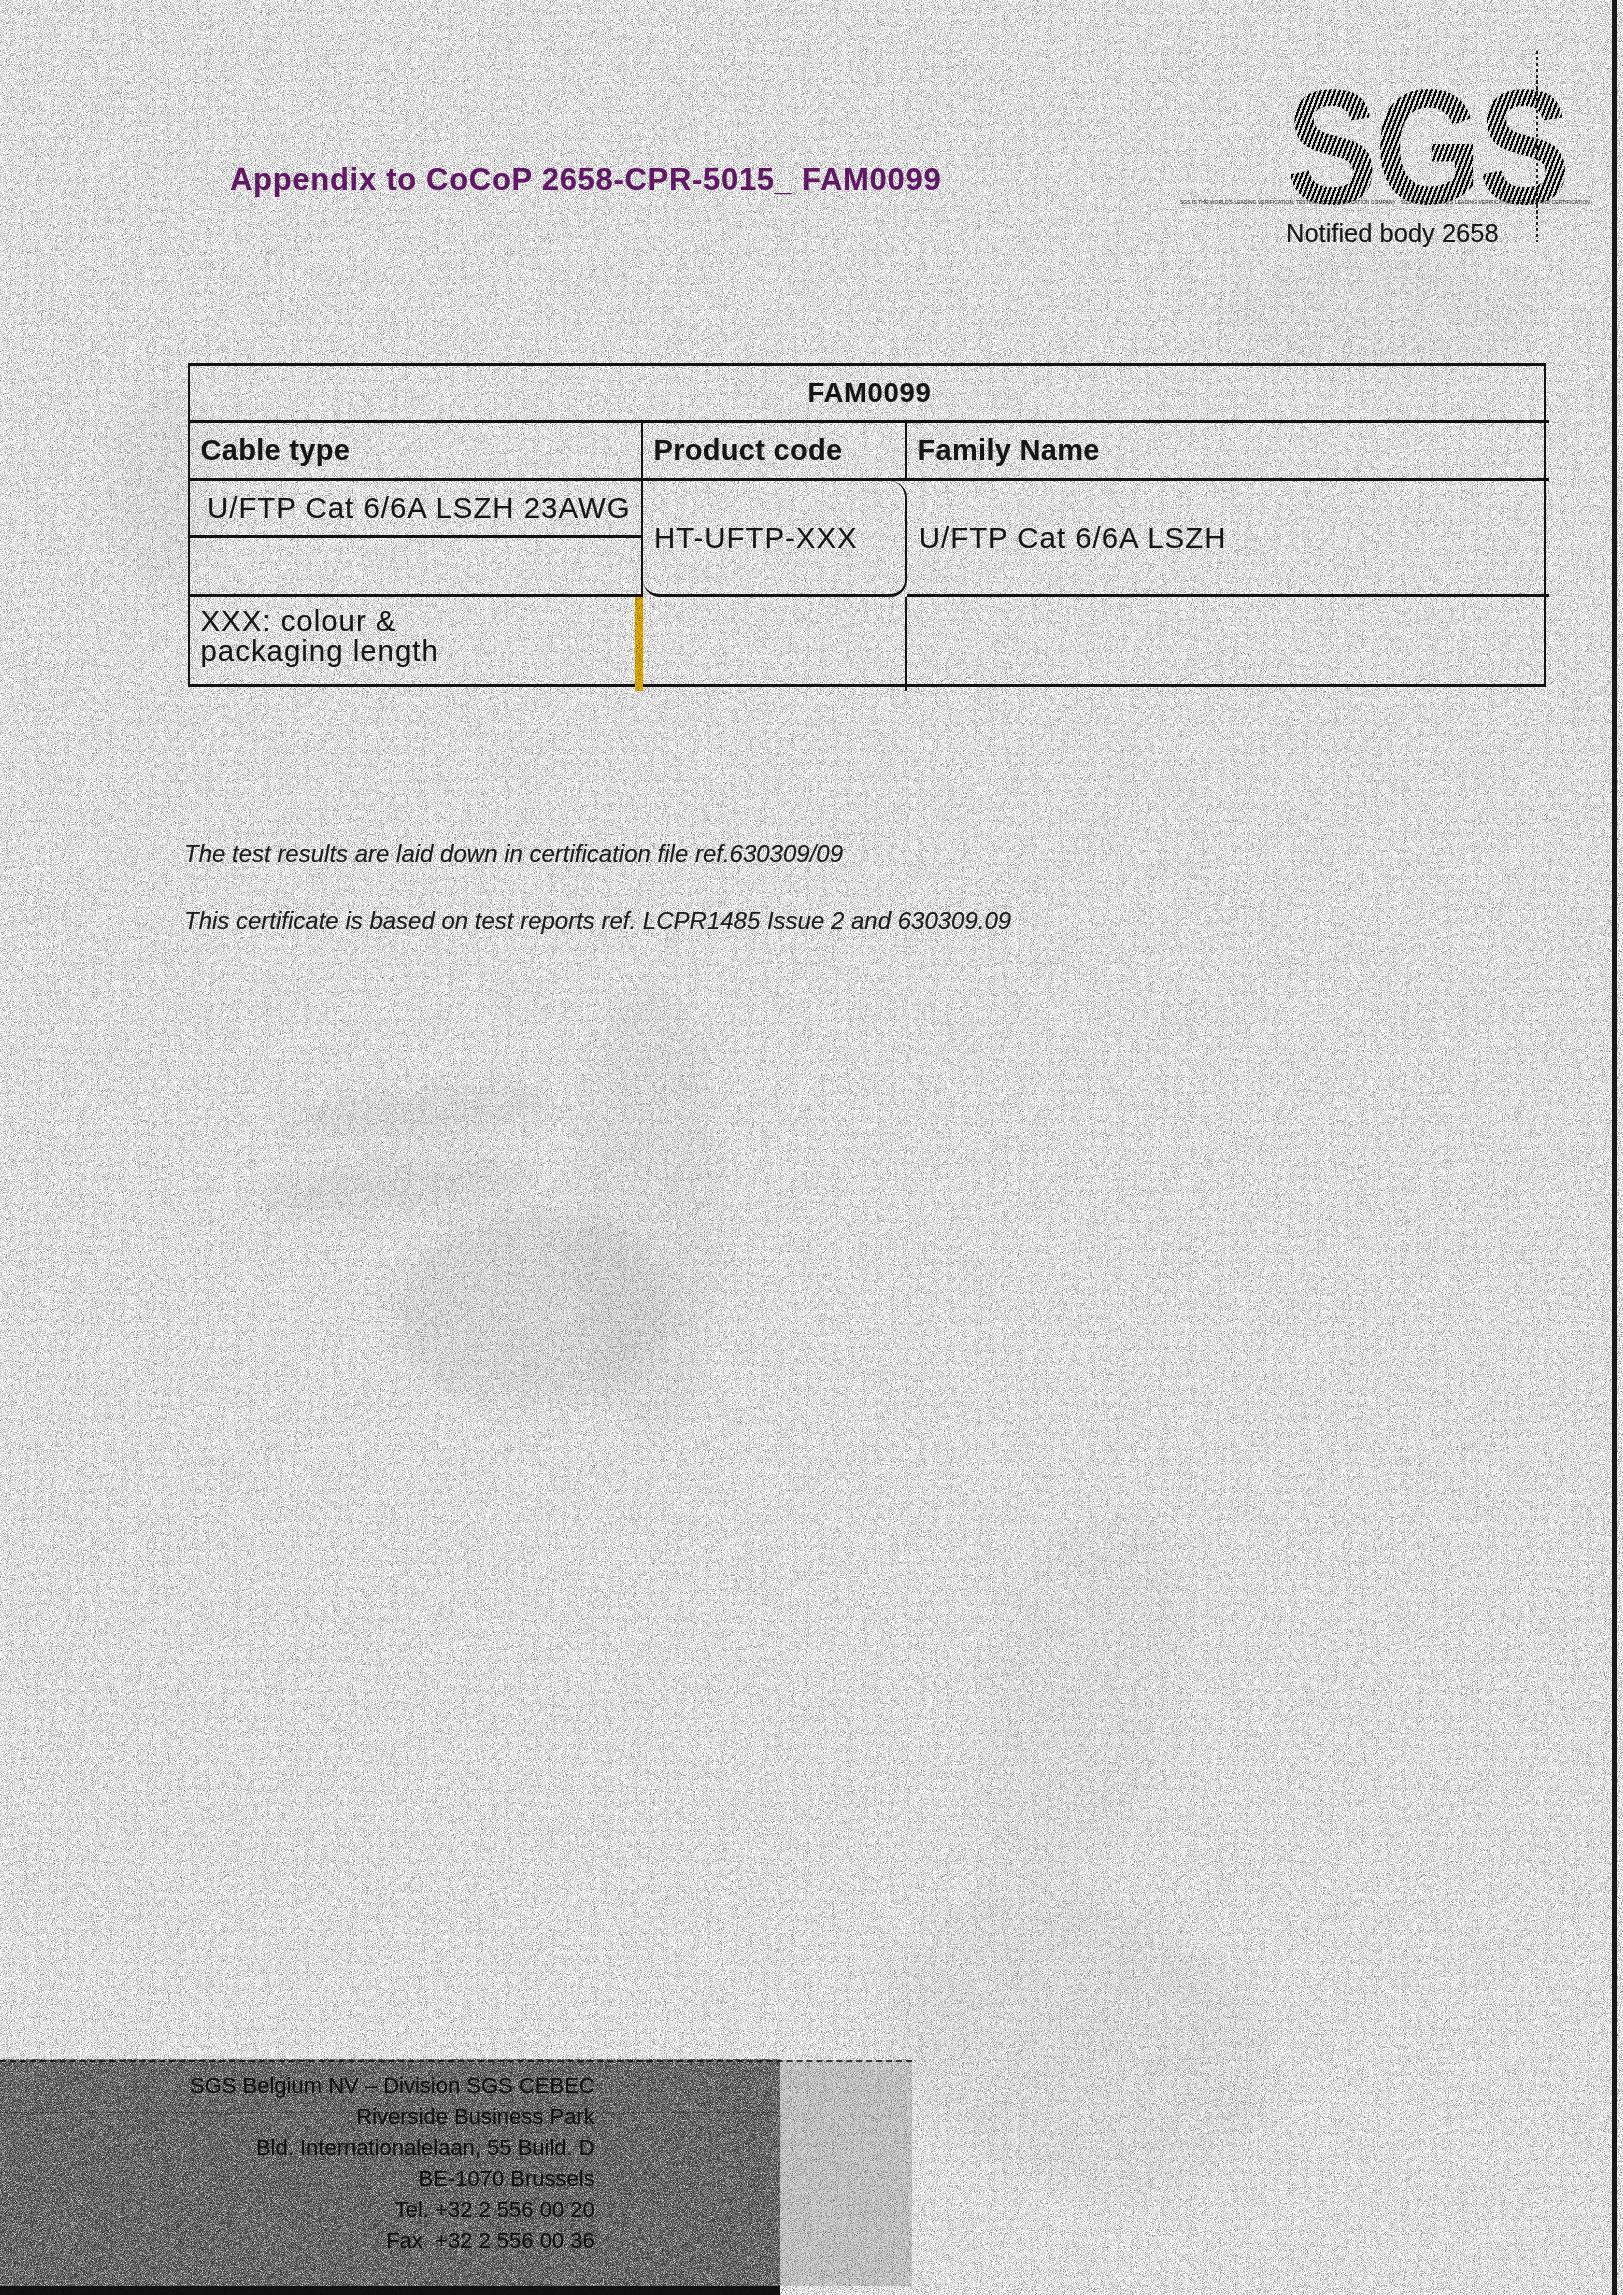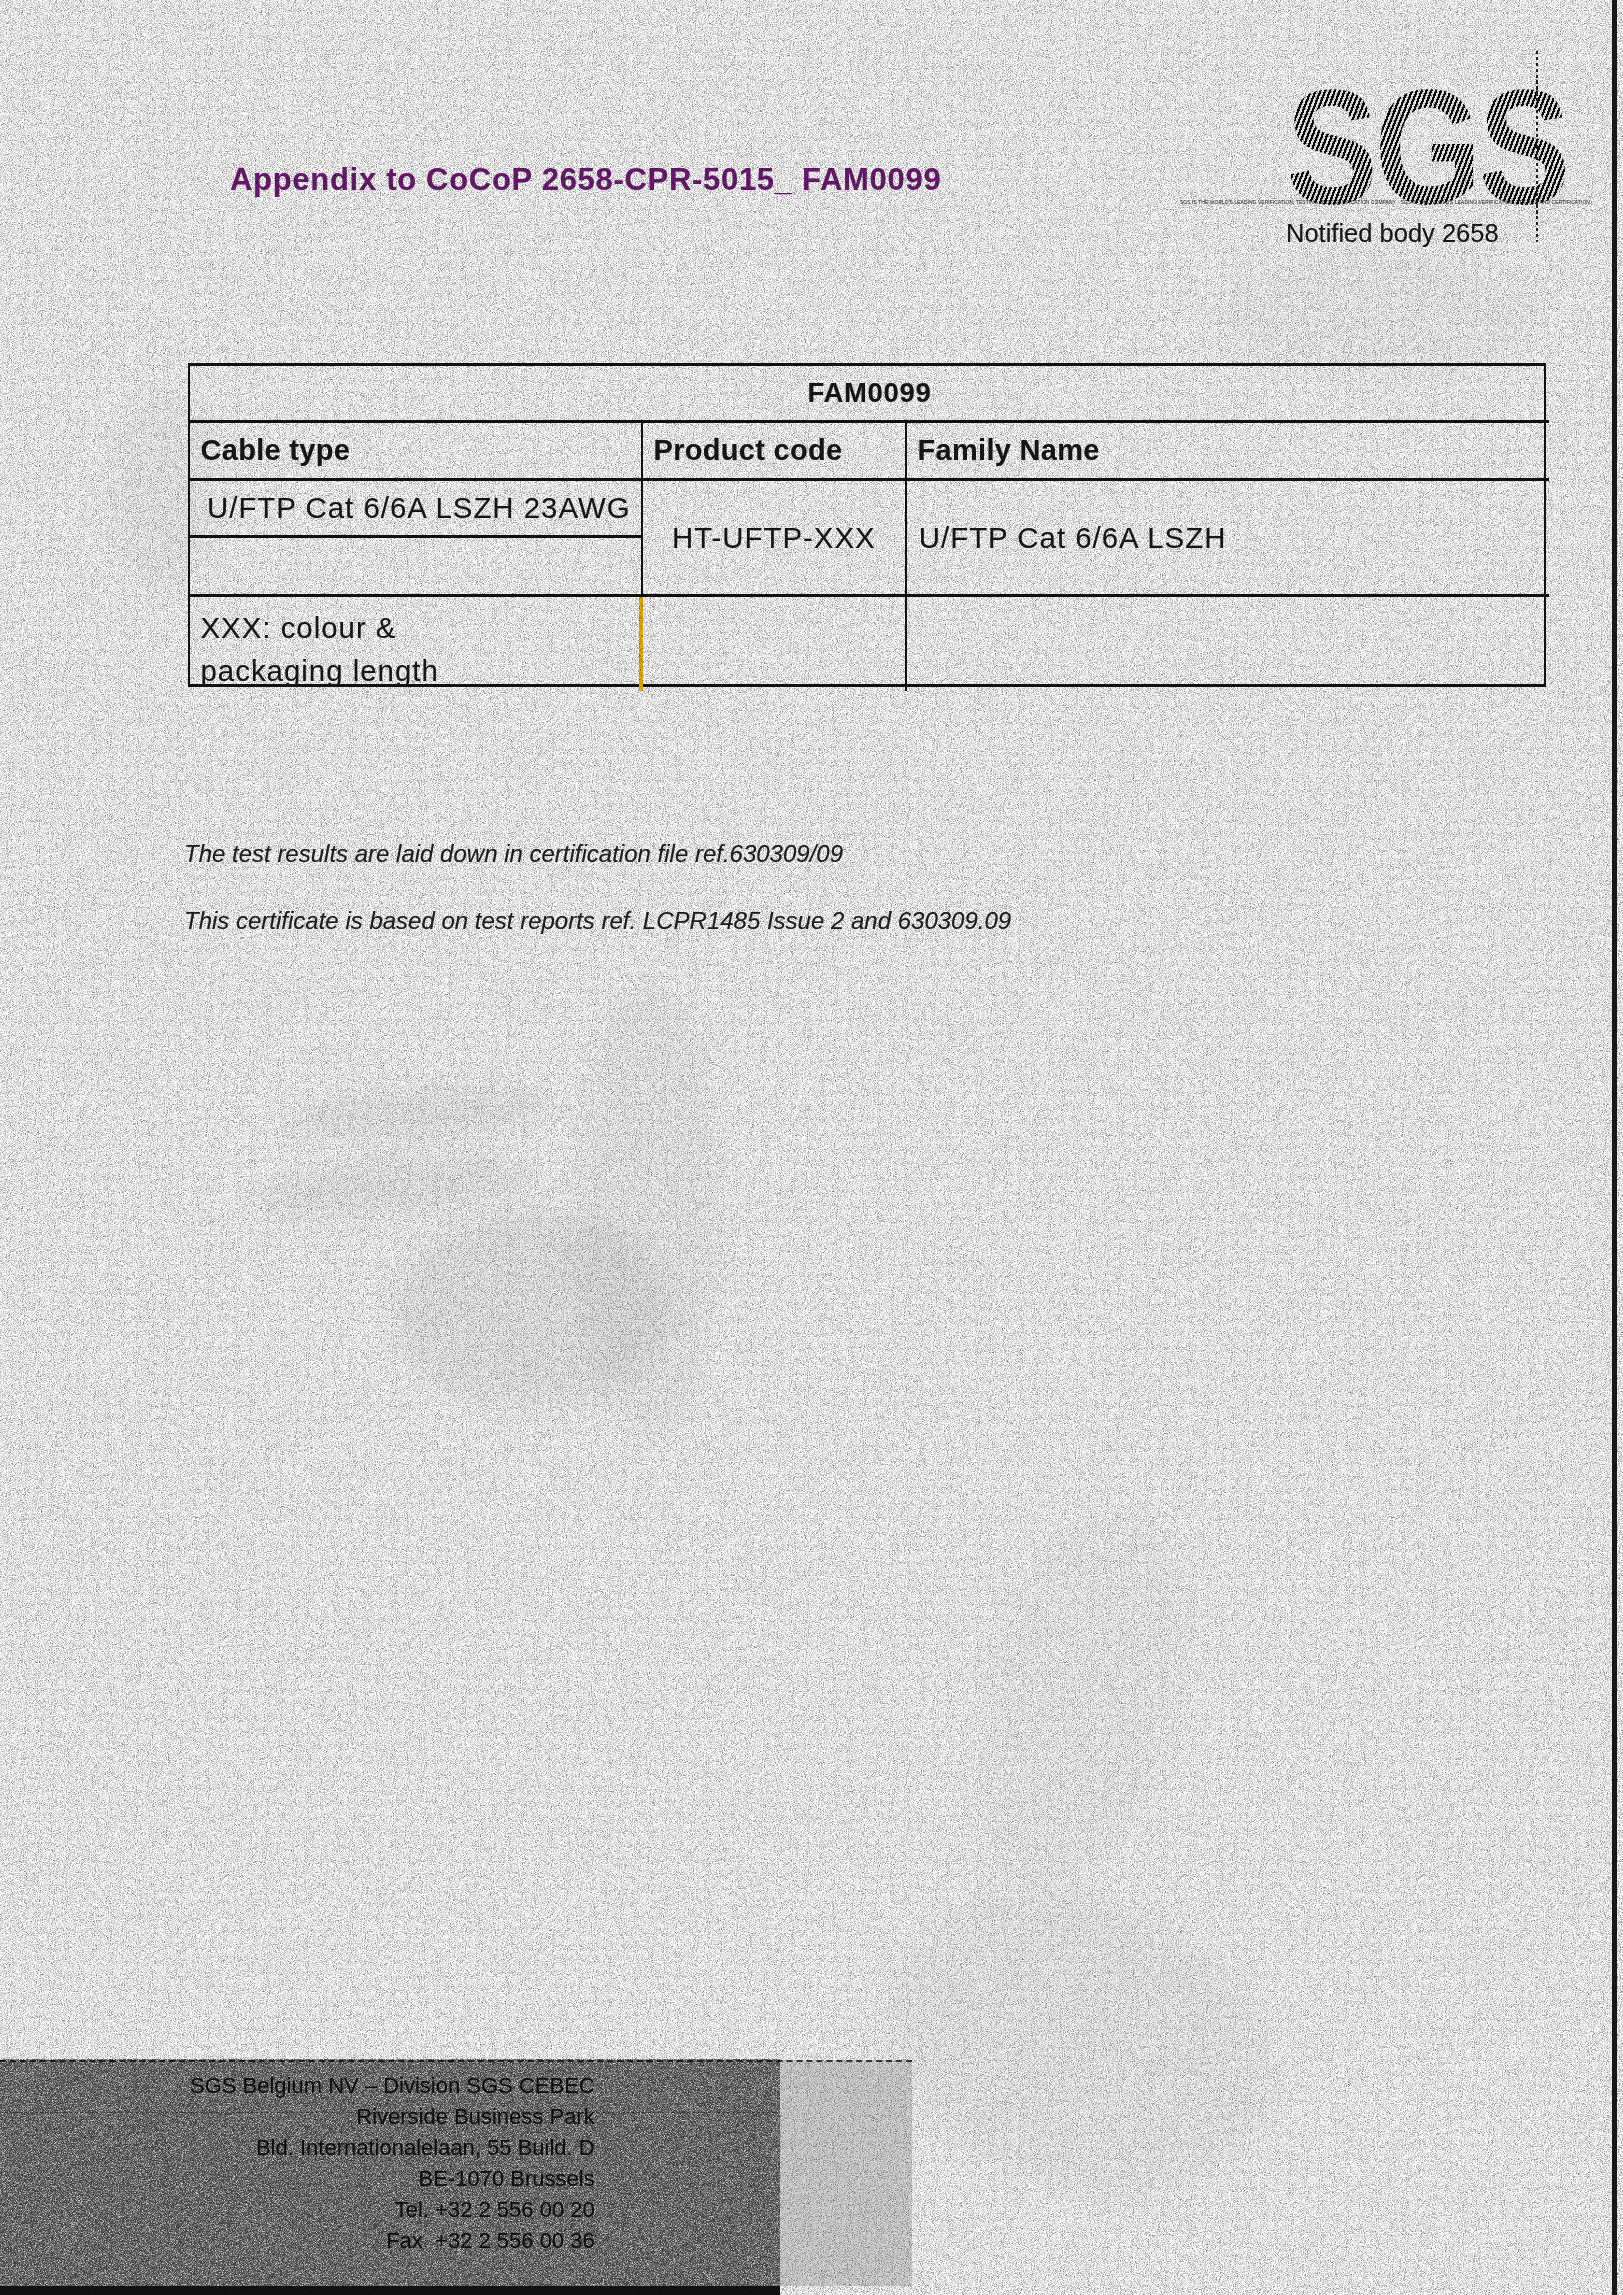--- a/index.html
+++ b/index.html
@@ -64,25 +64,25 @@
        font-weight:bold;font-size:27.5px;letter-spacing:0.7px;}
   .th{ border-bottom:3.9px solid #131313;display:flex;align-items:center;
        font-weight:bold;font-size:29px;letter-spacing:0.3px;padding-left:10.5px;}
   .th1{grid-column:1;grid-row:2;border-right:2px solid #131313;}
   .th2{grid-column:2;grid-row:2;border-right:2px solid #131313;}
   .th3{grid-column:3;grid-row:2;}
   .tc1a{grid-column:1;grid-row:3;border-right:2px solid #131313;
         border-bottom:3.3px solid #131313;display:flex;align-items:center;padding-left:17px;}
   .tc1b{grid-column:1;grid-row:4;border-right:2px solid #131313;border-bottom:3.9px solid #131313;}
   .tc2 {grid-column:2;grid-row:3/5;border-right:2px solid #131313;border-bottom:3.9px solid #131313;
-        display:flex;align-items:center;padding-left:29px;}
+        display:flex;align-items:center;padding-left:11px;border-radius:17px;}
   .tc3 {grid-column:3;grid-row:3/5;border-bottom:3.9px solid #131313;
         display:flex;align-items:center;padding-left:11.8px;}
-  .tn1 {grid-column:1;grid-row:5;border-right:4px solid #eab308;
-        padding:9.2px 0 0 10.5px;line-height:43px;}
+  .tn1 {grid-column:1;grid-row:5;border-right:8px solid #eab308;
+        padding:9.2px 0 0 10.5px;line-height:30px;}
   .tn1 .note-text{max-width:340px;}
   .tn2 {grid-column:2;grid-row:5;border-right:2px solid #131313;}
   .tn3 {grid-column:3;grid-row:5;}
 
   
   .body-line{ position:absolute;left:184px;font-size:24px;color:#222;white-space:nowrap;font-style:italic;}
   .body-line.l1{ top:840px; }
   .body-line.l2{ top:907px; }
 
   

